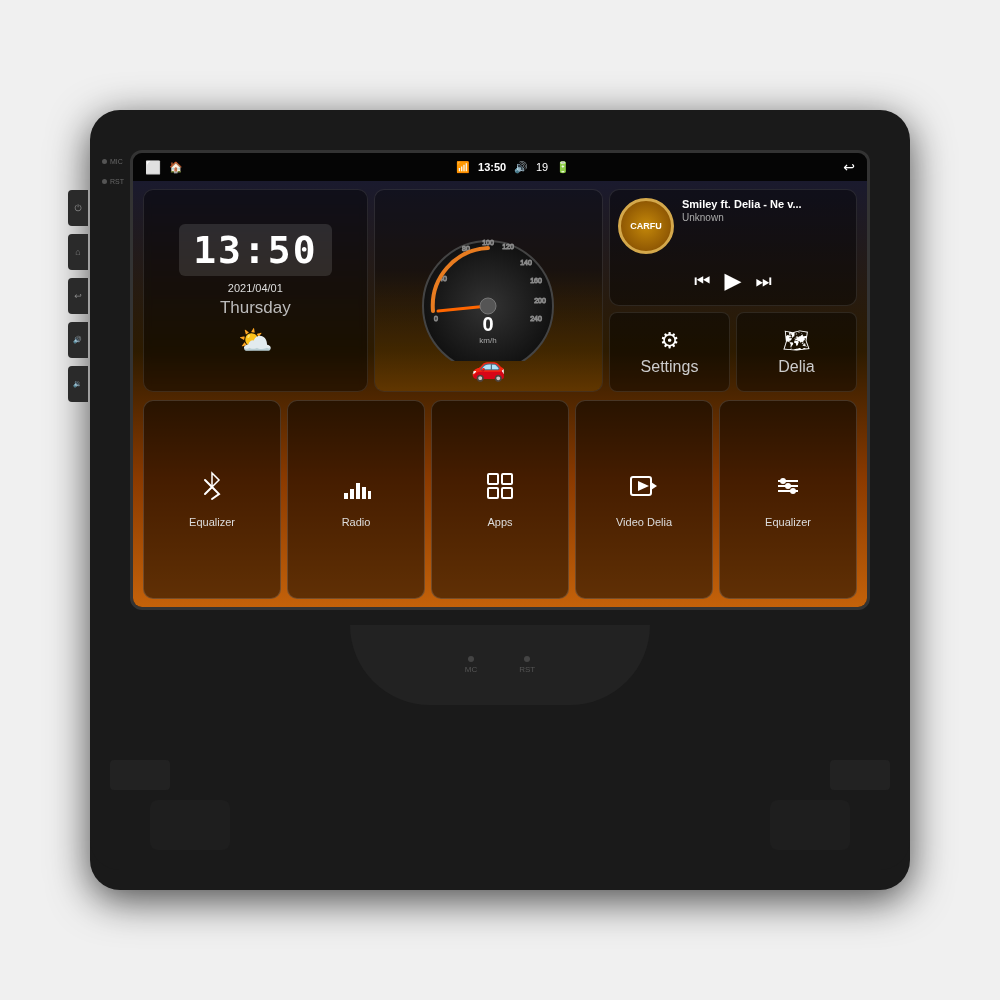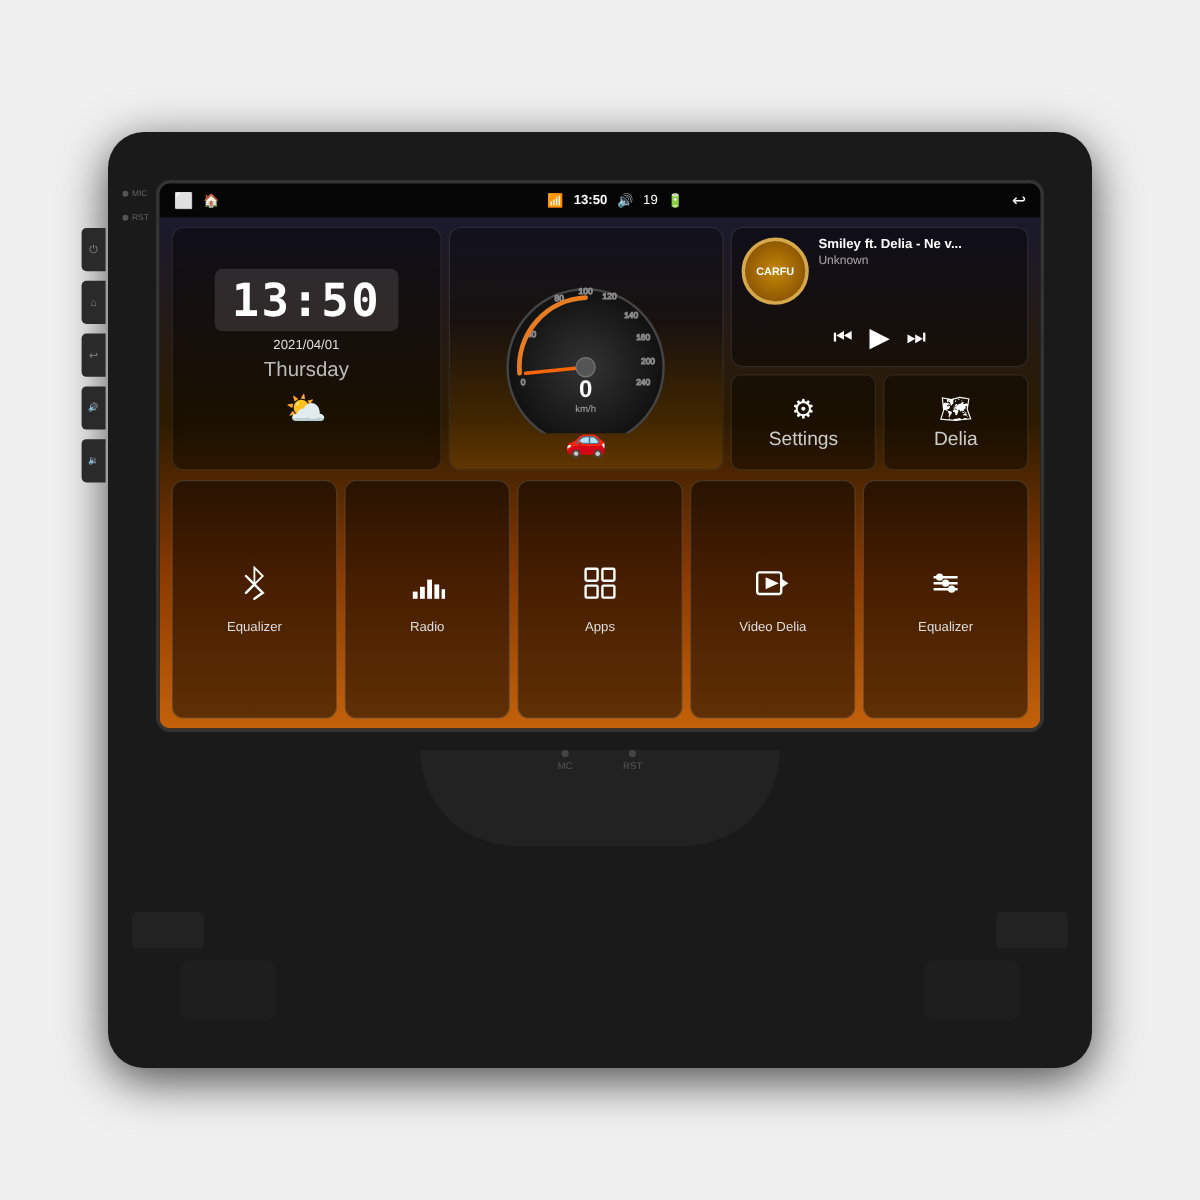--- a/index.html
+++ b/index.html
@@ -304,21 +304,21 @@
       border-radius: 0 0 30px 30px;
       position: relative;
     }
 
     .bottom-curve {
       width: 300px;
       height: 80px;
       border-radius: 0 0 150px 150px;
       background: #222;
       display: flex;
-      align-items: flex-start;
+      align-items: center;
       justify-content: center;
       gap: 42px;
       margin-top: 5px;
       position: relative;
     }
 
     .mc-rst-label {
       color: #555;
       font-size: 8px;
       text-align: center;

